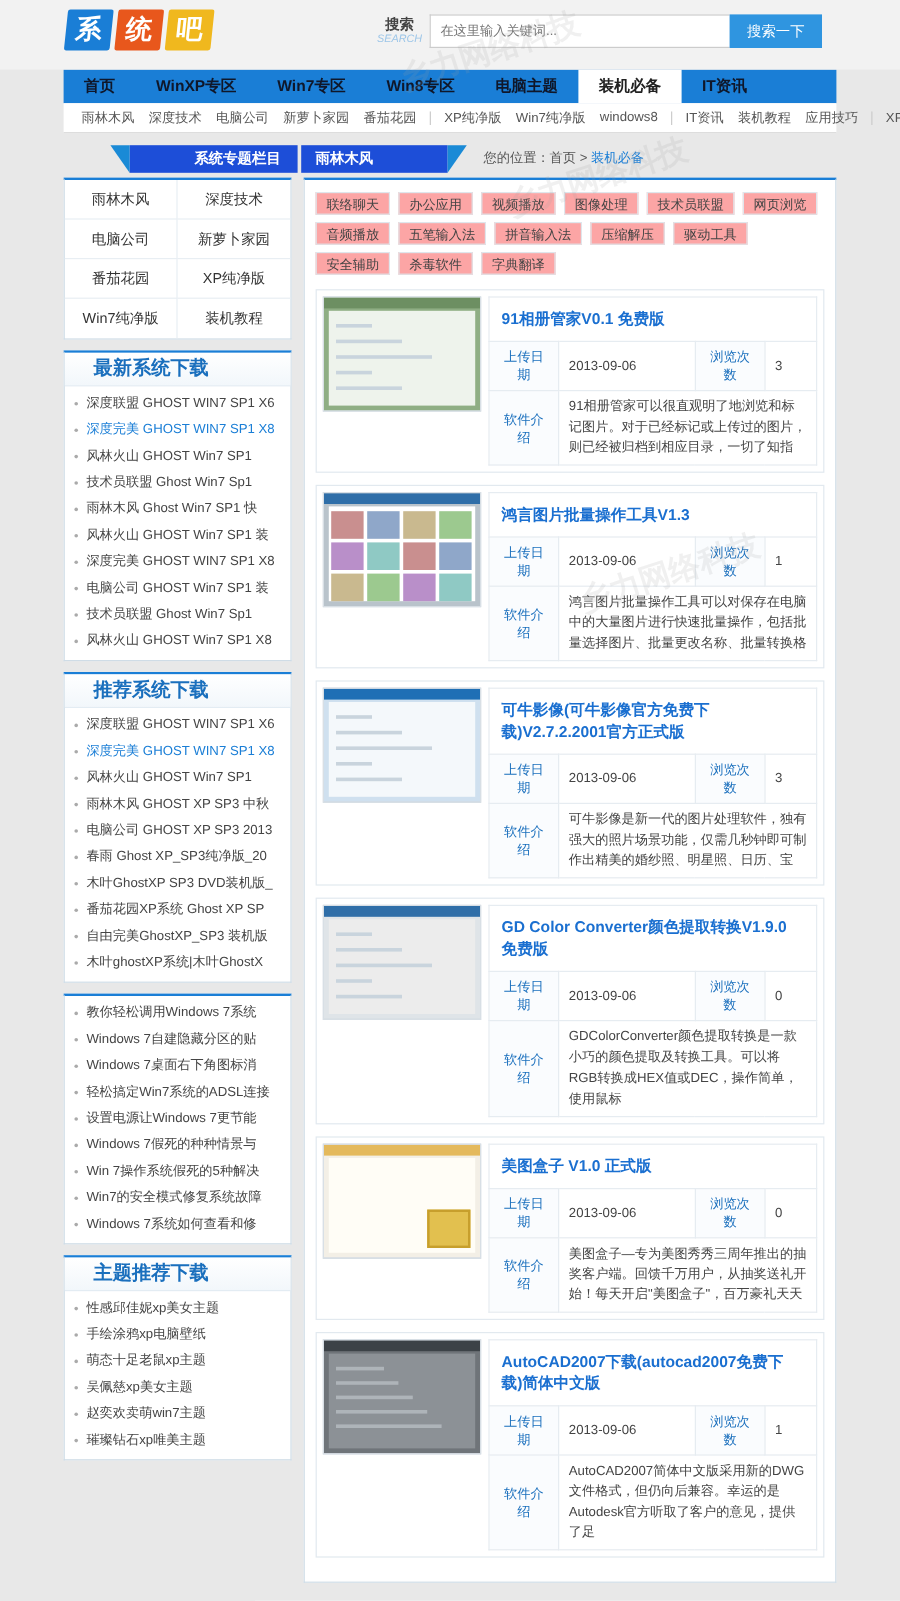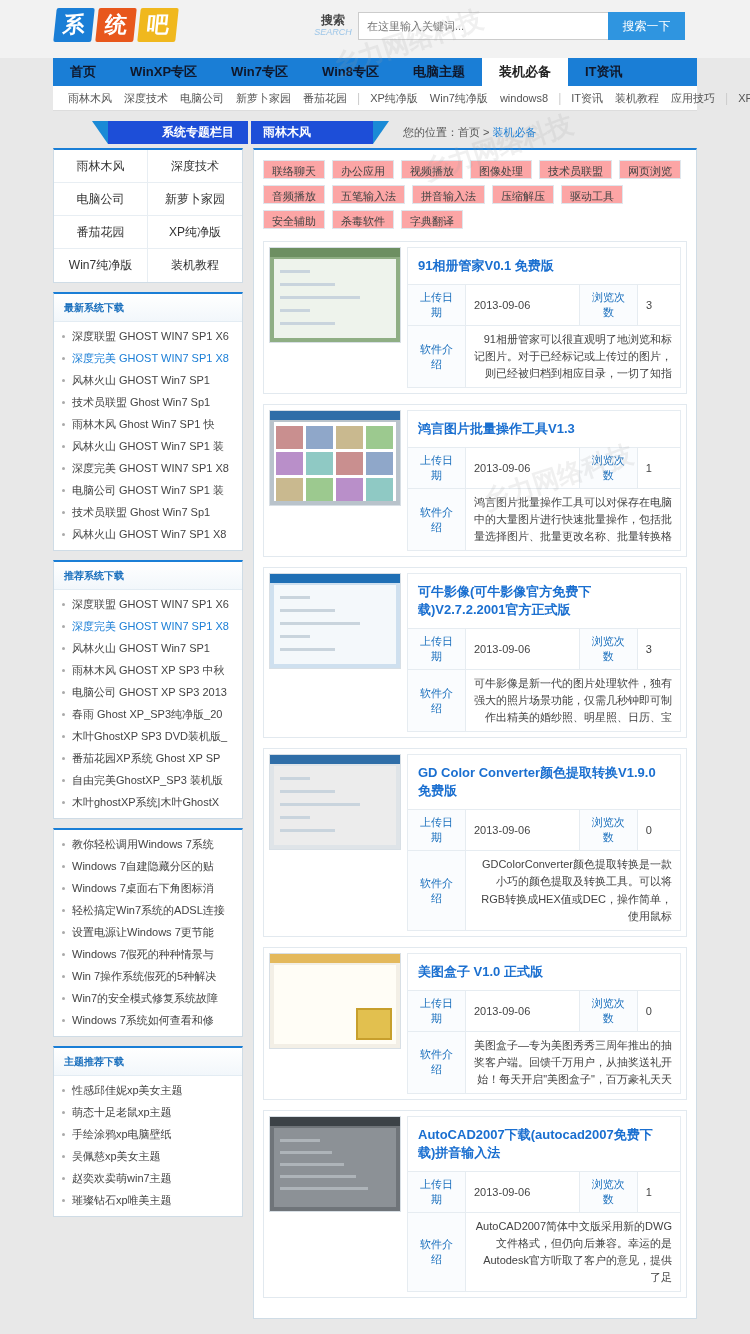--- a/index.html
+++ b/index.html
@@ -154,22 +154,22 @@
     font-size: 12px; color: #333;
     border-bottom: 1px solid #e8eef3;
     border-right: 1px solid #e8eef3;
     cursor: pointer;
   }
   .side-grid-cell:nth-child(2n) { border-right: none; }
   .side-grid-cell:nth-last-child(-n+2) { border-bottom: none; }
 
   .side-title {
     height: 28px; line-height: 28px;
-    padding-left: 10px;
-    font-size: 10px; font-weight: bold;
+    padding-left: 24px;
+    font-size: 16px; font-weight: bold;
     color: #1a6fbd;
     background: linear-gradient(#ffffff, #f2f7fb);
     border-bottom: 1px solid #e3ecf3;
   }
   .side-list { padding: 3px 0 5px 0; }
   .side-list li {
     list-style: none;
     height: 22px; line-height: 22px;
     font-size: 11px; color: #444;
     padding-left: 18px; position: relative;
@@ -226,21 +226,21 @@
     cursor: pointer;
     min-height: 34px;
   }
   .item-table { border-collapse: collapse; width: 100%; font-size: 11px; border-radius: 18px; }
   .item-table td { border: 1px solid #e6ecf1; padding: 5px 8px; vertical-align: middle; }
   .item-table td.lbl {
     width: 58px; text-align: center; color: #1a6fbd;
     background: #fafcfe;
   }
   .item-table td.val { color: #444; }
-  .item-table td.desc { line-height: 1.55; color: #444; text-align: right; }
+  .item-table td.desc { line-height: 1.55; color: #444; }
 
   
   .tw { width: 100%; height: 100%; position: relative; }
   .tw .bar { position: absolute; left:0; right:0; top:0; height:9px; }
   .tw .inner { position: absolute; left: 4px; right: 4px; top: 11px; bottom: 4px; background: #fff; }
   .tw .ln { position: absolute; height: 3px; background: #c9d4dd; }
   .tw .blk { position: absolute; }
   .watermark {
     position: absolute; pointer-events: none;
     color: rgba(160,160,160,0.16);
@@ -363,22 +363,22 @@
               <li>Windows 7假死的种种情景与</li>
               <li>Win 7操作系统假死的5种解决</li>
               <li>Win7的安全模式修复系统故障</li>
               <li>Windows 7系统如何查看和修</li>
             </ul>
           </div>
           <div class="side-box">
             <div class="side-title">主题推荐下载</div>
             <ul class="side-list">
               <li>性感邱佳妮xp美女主题</li>
+              <li>手绘涂鸦xp电脑壁纸</li>
               <li>萌态十足老鼠xp主题</li>
-              <li>手绘涂鸦xp电脑壁纸</li>
               <li>吴佩慈xp美女主题</li>
               <li>赵奕欢卖萌win7主题</li>
               <li>璀璨钻石xp唯美主题</li>
             </ul>
           </div>
         </div>
     </div>
 
     <div class="main">
       <div class="main-panel">
@@ -558,21 +558,21 @@
                   <div class="bar" style="background: rgb(60, 66, 71);"></div>
                   <div class="inner" style="background: rgb(140, 145, 150);"></div>
                   <div class="ln" style="left: 10px; top: 22px; width: 40px; background: rgb(174, 180, 185);"></div>
                   <div class="ln" style="left: 10px; top: 34px; width: 52px; background: rgb(174, 180, 185);"></div>
                   <div class="ln" style="left: 10px; top: 46px; width: 64px; background: rgb(174, 180, 185);"></div>
                   <div class="ln" style="left: 10px; top: 58px; width: 76px; background: rgb(174, 180, 185);"></div>
                   <div class="ln" style="left: 10px; top: 70px; width: 88px; background: rgb(174, 180, 185);"></div>
                 </div>
               </div>
               <div class="item-body">
-                <div class="item-title">AutoCAD2007下载(autocad2007免费下载)拼音输入法</div>
+                <div class="item-title">AutoCAD2007下载(autocad2007免费下载)简体中文版</div>
                 <table class="item-table">
                   <tbody>
                     <tr>
                       <td class="lbl">上传日期</td>
                       <td class="val">2013-09-06</td>
                       <td class="lbl">浏览次数</td>
                       <td class="val">1</td>
                     </tr>
                     <tr>
                       <td class="lbl">软件介绍</td>

